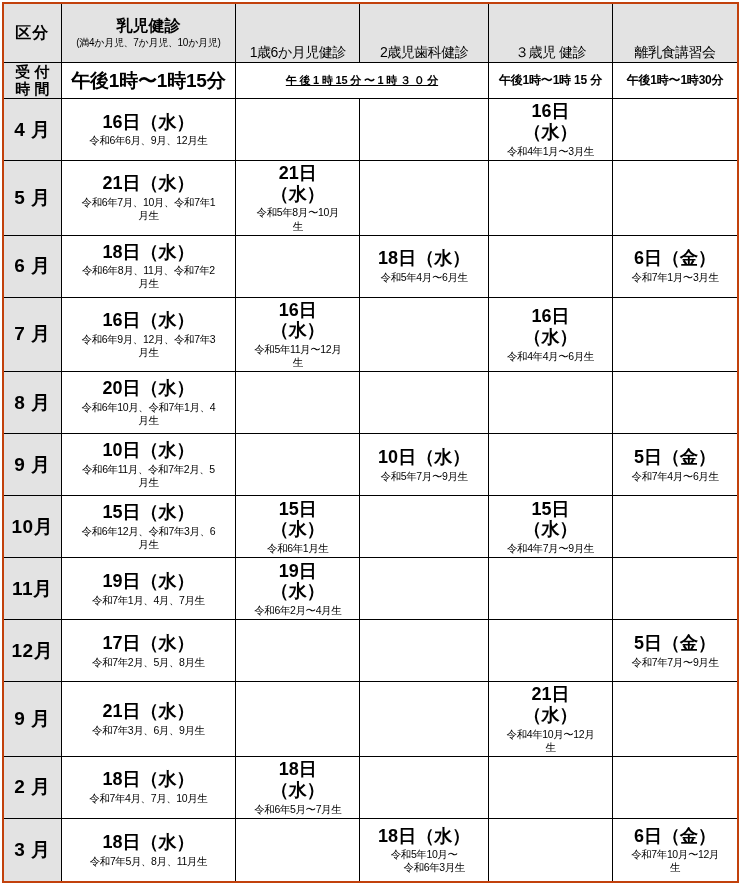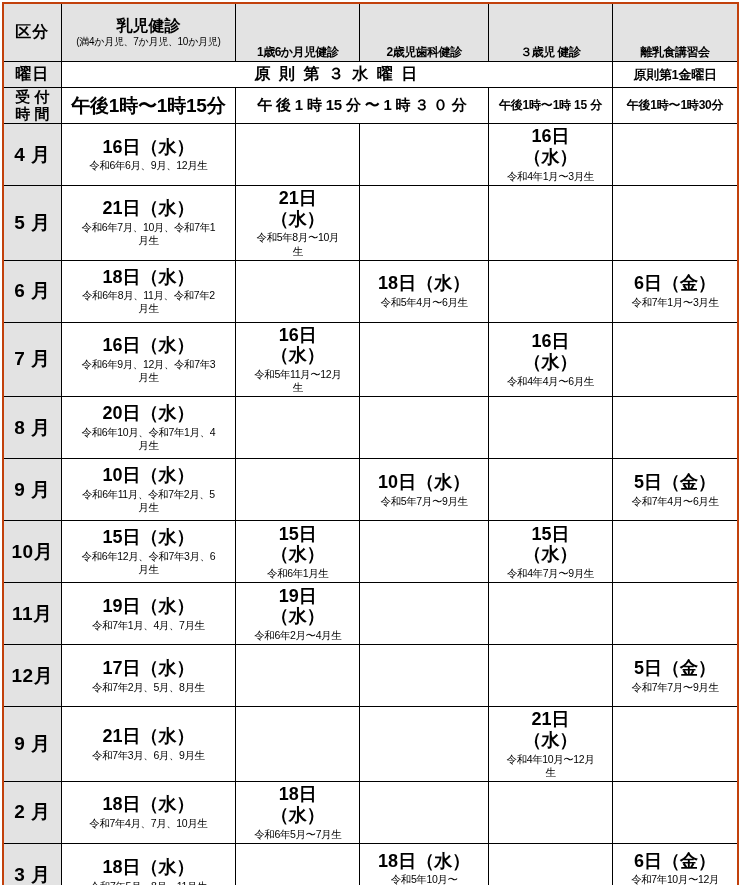--- a/index.html
+++ b/index.html
@@ -50,22 +50,22 @@
     line-height: 1.15;
   }
   .hdr-sub {
     font-size: 10px;
     font-weight: normal;
     line-height: 1.2;
     margin-top: 1px;
     letter-spacing: -0.3px;
   }
   .hdr-small {
-    font-size: 12px;
-    font-weight: bold;
+    font-size: 14px;
+    font-weight: normal;
     letter-spacing: -0.5px;
     margin-top: 40px;
   }
   .corner {
     font-size: 16px;
     font-weight: bold;
     letter-spacing: 1px;
   }
   .corner2 {
     font-size: 15px;
@@ -89,21 +89,22 @@
     background: #ffffff;
     letter-spacing: -0.3px;
   }
   .time-cell {
     font-size: 19px;
     font-weight: bold;
     background: #ffffff;
     letter-spacing: -0.2px;
   }
   .time-cell.small {
-    font-size: 15px;
+    font-size: 11px;
+    text-decoration: underline;
   }
   .time-cell.smaller {
     font-size: 12px;
   }
 
   td.month {
     background: #e3e3e3;
     font-size: 19px;
     font-weight: bold;
     letter-spacing: 0.5px;
@@ -156,25 +157,20 @@
           <div class="hdr-small">2歳児歯科健診</div>
         </td>
         <td class="hdr">
           <div class="hdr-small">３歳児 健診</div>
         </td>
         <td class="hdr">
           <div class="hdr-small">離乳食講習会</div>
         </td>
       </tr>
 
-      <tr class="row-hdr-2">
-        <td class="hdr corner">曜日</td>
-        <td class="weekday-wide" colspan="4">原 則 第 ３ 水 曜 日</td>
-        <td class="weekday-right">原則第1金曜日</td>
-      </tr>
 
       <tr class="row-hdr-3">
         <td class="hdr corner2">
           <div>受 付</div>
           <div>時 間</div>
         </td>
         <td class="time-cell">午後1時〜1時15分</td>
         <td class="time-cell small" colspan="2">午 後 1 時 15 分 〜 1 時 ３ ０ 分</td>
         <td class="time-cell smaller">午後1時〜1時 15 分</td>
         <td class="time-cell smaller">午後1時〜1時30分</td>

